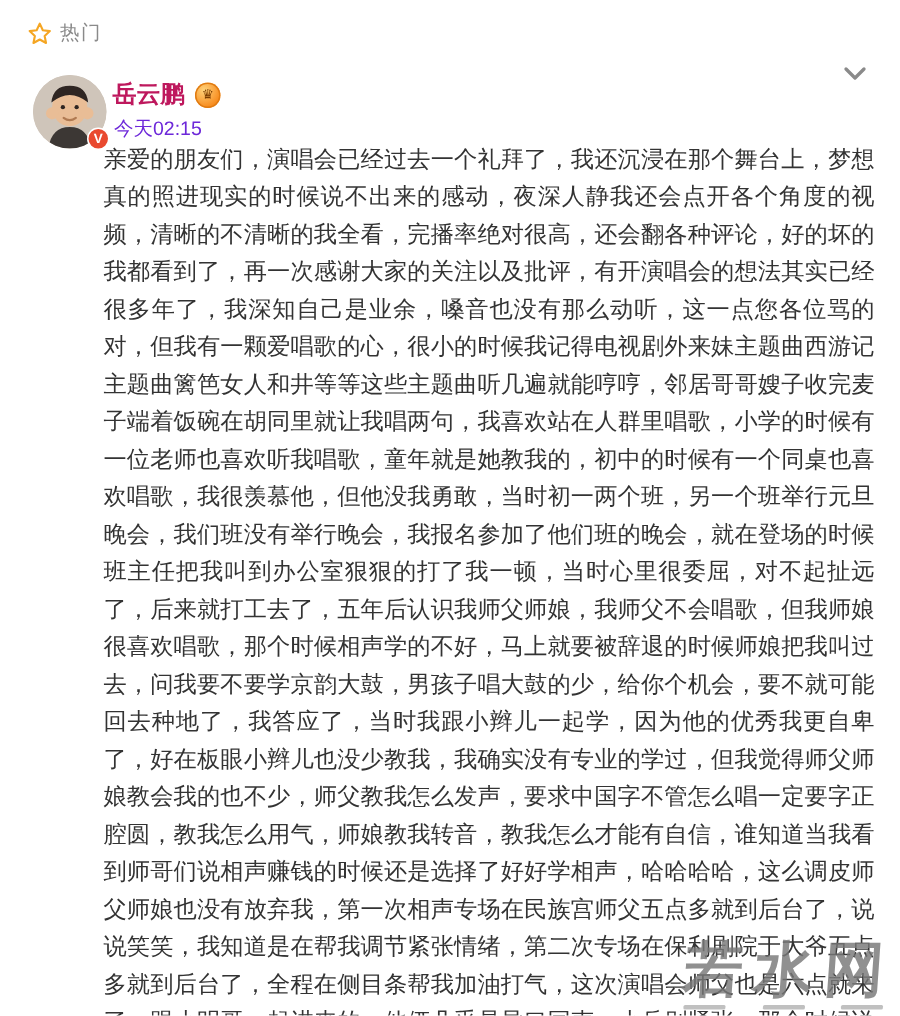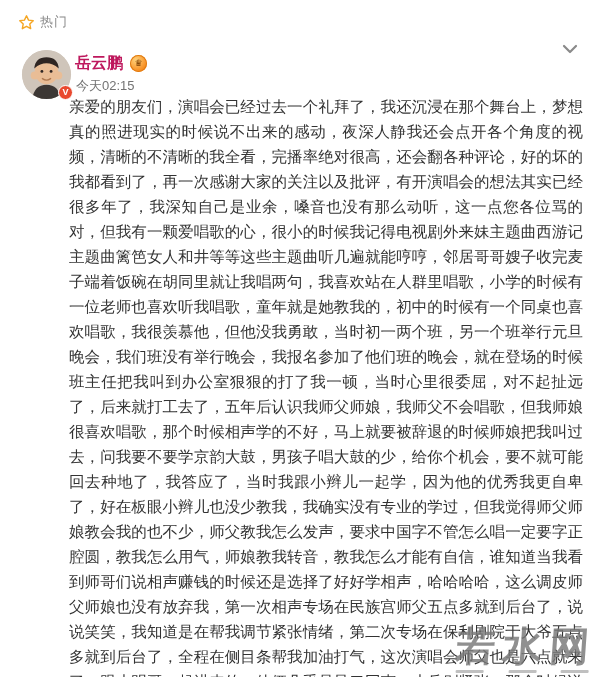--- a/index.html
+++ b/index.html
@@ -48,21 +48,21 @@
   .author-name { font-size: 16px; font-weight: bold; color: #be185d; }
   .vip-badge {
     width: 17px; height: 17px; border-radius: 50%;
     background: radial-gradient(circle at 35% 30%, #ffd27a, #f78c1f 70%);
     box-shadow: inset 0 0 0 1px #e07b12;
     display: flex; align-items: center; justify-content: center;
     color: #7a3c00; font-size: 9px; line-height: 1;
   }
   .timestamp {
     position: absolute; top: 77px; left: 76px;
-    font-size: 13px; color: #737373;
+    font-size: 13px; color: #6d28d9;
   }
 
   
   .post-body {
     position: absolute; top: 94px; left: 69px; right: 17px;
     font-size: 15.5px; line-height: 25px; color: #333;
     text-align: justify;
     word-break: break-all;
   }
 

